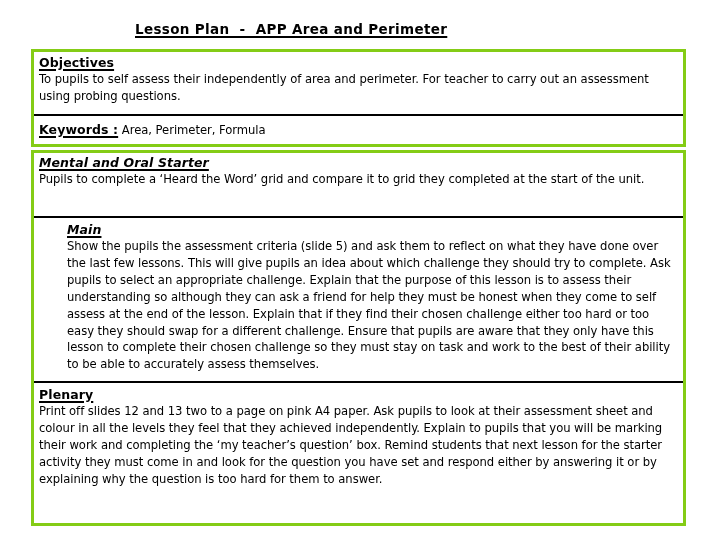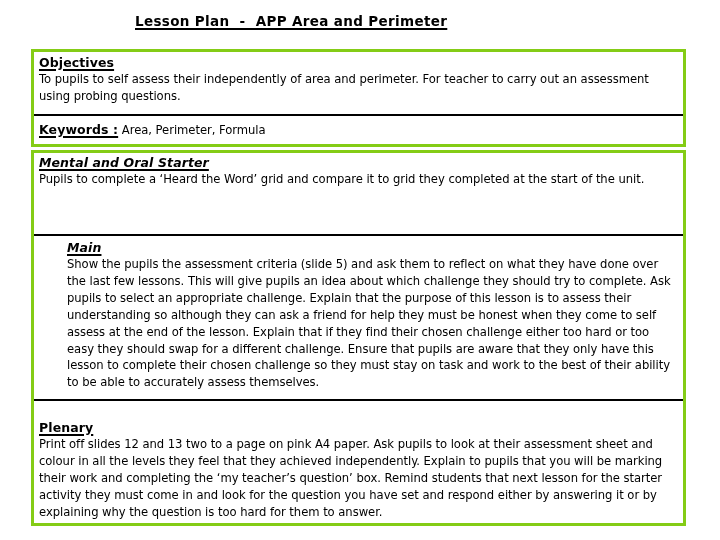--- a/index.html
+++ b/index.html
@@ -11,21 +11,21 @@
       width: 720px;
       height: 540px;
       position: relative;
       overflow: hidden;
       font-family: "DejaVu Sans", sans-serif;
       color: #000000;
     }
     .title {
       position: absolute;
       left: 135px;
-      top: 12px;
+      top: 20px;
       width: 346px;
       font-family: "DejaVu Sans", sans-serif;
       font-weight: bold;
       font-size: 13.5px;
       letter-spacing: 0.35px;
       text-decoration: underline;
       text-decoration-thickness: 1.5px;
       text-underline-offset: 2px;
       white-space: pre;
       line-height: 18px;
@@ -80,23 +80,23 @@
     }
     .inline-row .heading {
       display: inline;
     }
     .inline-row .body-text {
       display: inline;
       padding: 0;
     }
     .sec-objectives { height: 62px; }
     .sec-keywords { height: 32px; padding-top: 5px; }
-    .sec-starter { height: 81px; padding-top: 1px; }
+    .sec-starter { height: 63px; padding-top: 1px; }
     .sec-main { height: 165px; padding-top: 3px; padding-left: 33px; }
-    .sec-plenary { padding-top: 18px; }
+    .sec-plenary { padding-top: 3px; }
   </style>
 </head>
 <body>
 
 <div class="title">Lesson Plan  -  APP Area and Perimeter</div>
 
 <div class="box box-top">
   <div class="section sec-objectives">
     <div class="heading">Objectives</div>
     <div class="body-text">To  pupils to self assess their independently of area and perimeter. For teacher to carry out an assessment using probing questions.</div>

